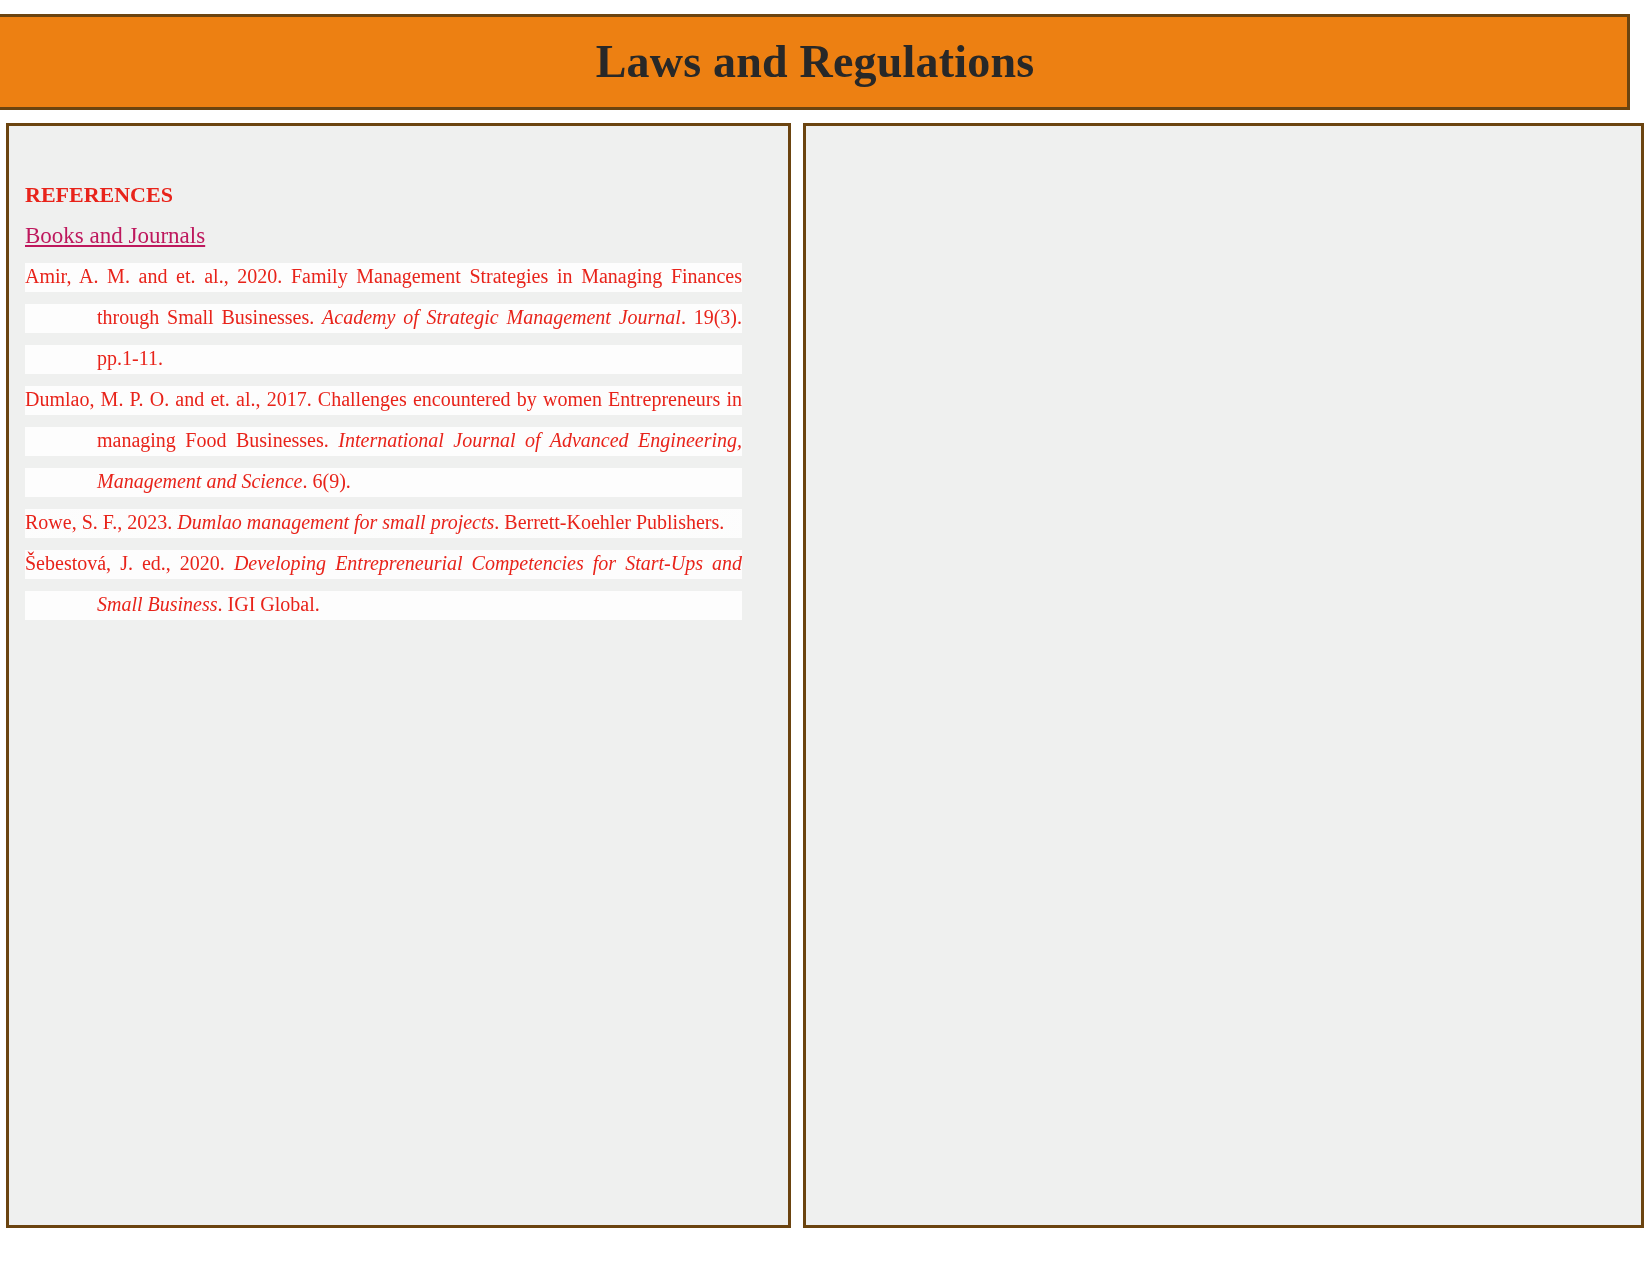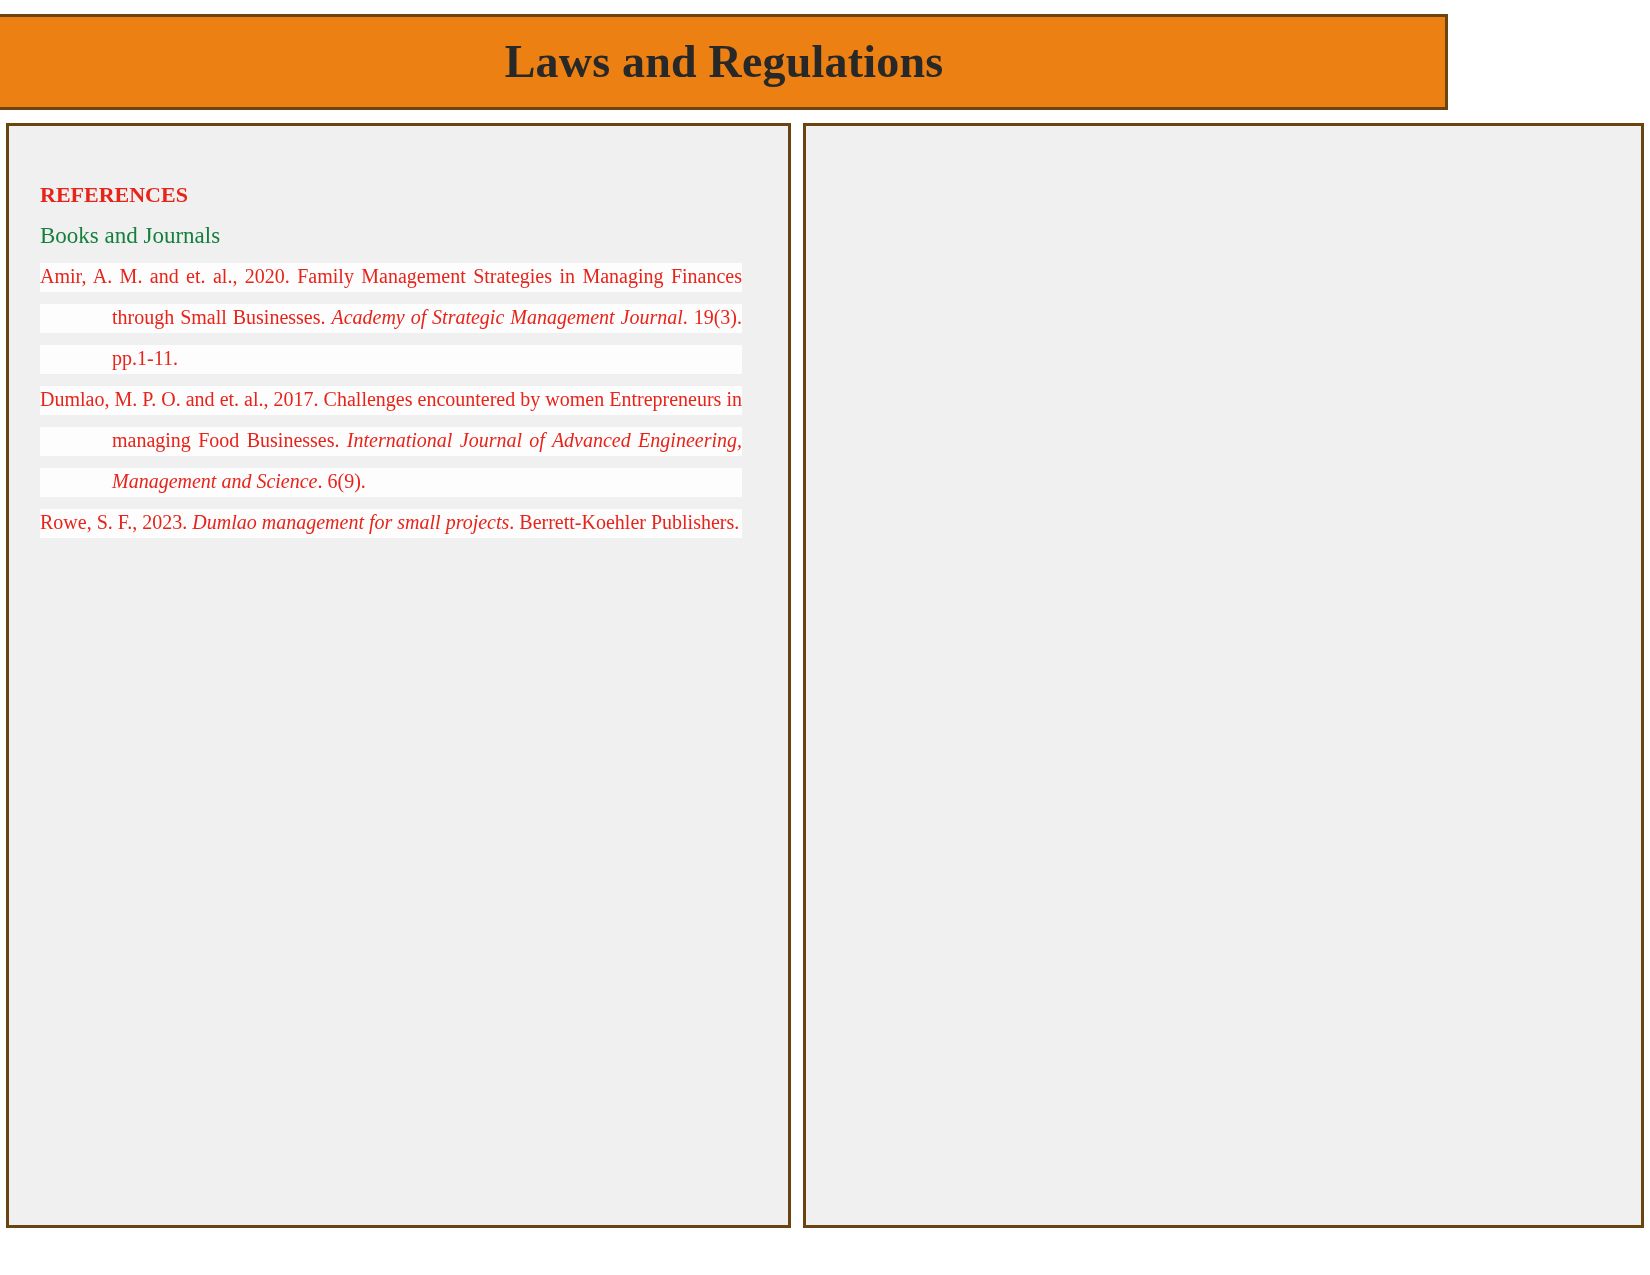--- a/index.html
+++ b/index.html
@@ -14,21 +14,21 @@
     position: relative;
     overflow: hidden;
     font-family: "Liberation Serif", serif;
   }
 
   
   .header-banner {
     position: absolute;
     left: 0px;
     top: 14px;
-    width: 1448px;
+    width: 1630px;
     height: 96px;
     box-sizing: border-box;
     background: #ED8012;
     border-top: 3px solid #6B4410;
     border-bottom: 3px solid #6B4410;
     display: flex;
     align-items: center;
     justify-content: center;
   }
   .header-banner::before {
@@ -65,38 +65,39 @@
   .panel-left {
     left: 6px;
     width: 785px;
   }
   .panel-right {
     left: 803px;
     width: 841px;
   }
 
   .panel-inner {
-    padding: 48px 46px 20px 31px;
+    padding: 48px 46px 20px 16px;
   }
 
   
   .ref-heading {
     font-family: "Liberation Serif", serif;
     font-weight: bold;
     font-size: 22px;
     line-height: 41px;
     color: #E8231A;
     margin: 0 0 0 0;
     text-align: left;
   }
   .ref-subheading {
     font-family: "Liberation Serif", serif;
     font-size: 23px;
     line-height: 41px;
-    color: #15803d;
+    color: #be185d;
+    text-decoration: underline;
     margin: 0;
     text-align: left;
     display: block;
   }
 
   .ref-entry {
     font-family: "Liberation Serif", serif;
     font-size: 20px;
     line-height: 41px;
     color: #E8231A;
@@ -131,19 +132,20 @@
 </div>
 
 <div class="panel panel-left">
   <div class="panel-inner">
     <div class="ref-heading">REFERENCES</div>
     <div class="ref-subheading">Books and Journals</div>
     <div id="reference-list">
         <div class="ref-entry"><span>Amir, A. M. and et. al., 2020. Family Management Strategies in Managing Finances through Small Businesses. </span><i>Academy of Strategic Management Journal</i><span>. 19(3). pp.1-11.</span></div>
         <div class="ref-entry"><span>Dumlao, M. P. O. and et. al., 2017. Challenges encountered by women Entrepreneurs in managing Food Businesses. </span><i>International Journal of Advanced Engineering, Management and Science</i><span>. 6(9).</span></div>
         <div class="ref-entry"><span>Rowe, S. F., 2023. </span><i>Dumlao management for small projects</i><span>. Berrett-Koehler Publishers.</span></div>
+        <div class="ref-entry"><span>Šebestová, J. ed., 2020. </span><i>Developing Entrepreneurial Competencies for Start-Ups and Small Business</i><span>. IGI Global.</span></div>
       </div>
   </div>
 </div>
 
 <div class="panel panel-right">
   <div class="panel-inner"></div>
 </div>
 
 </body></html>

